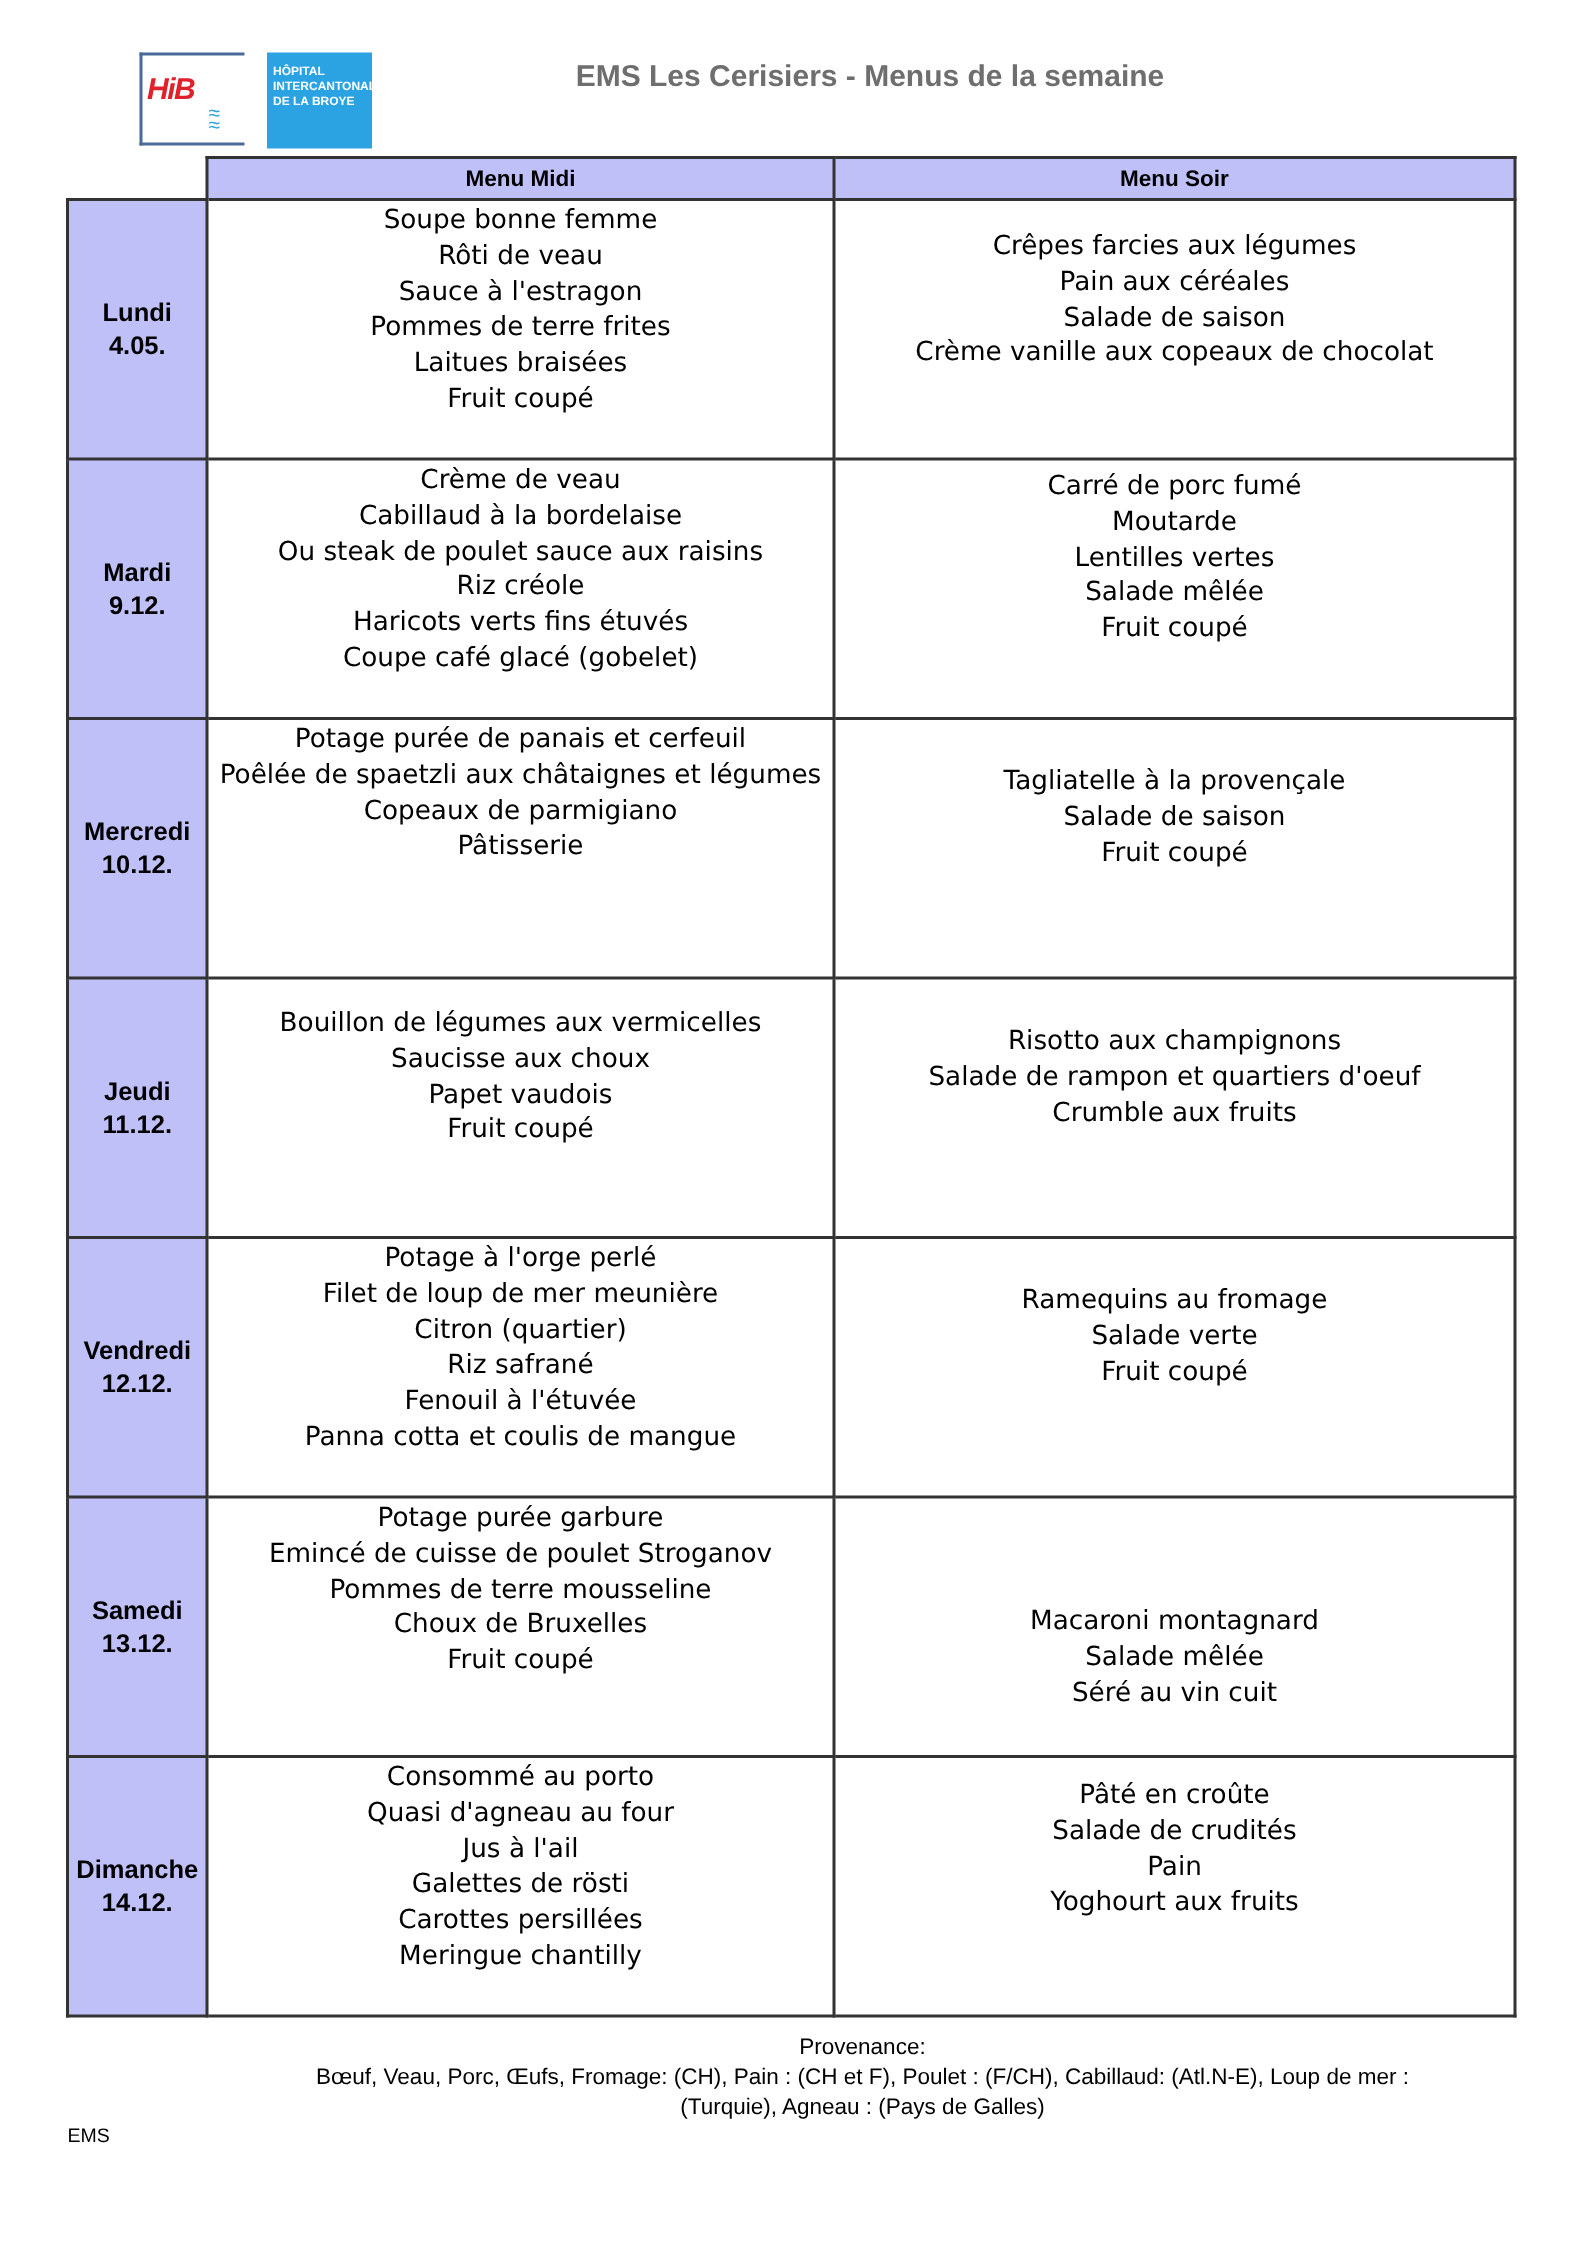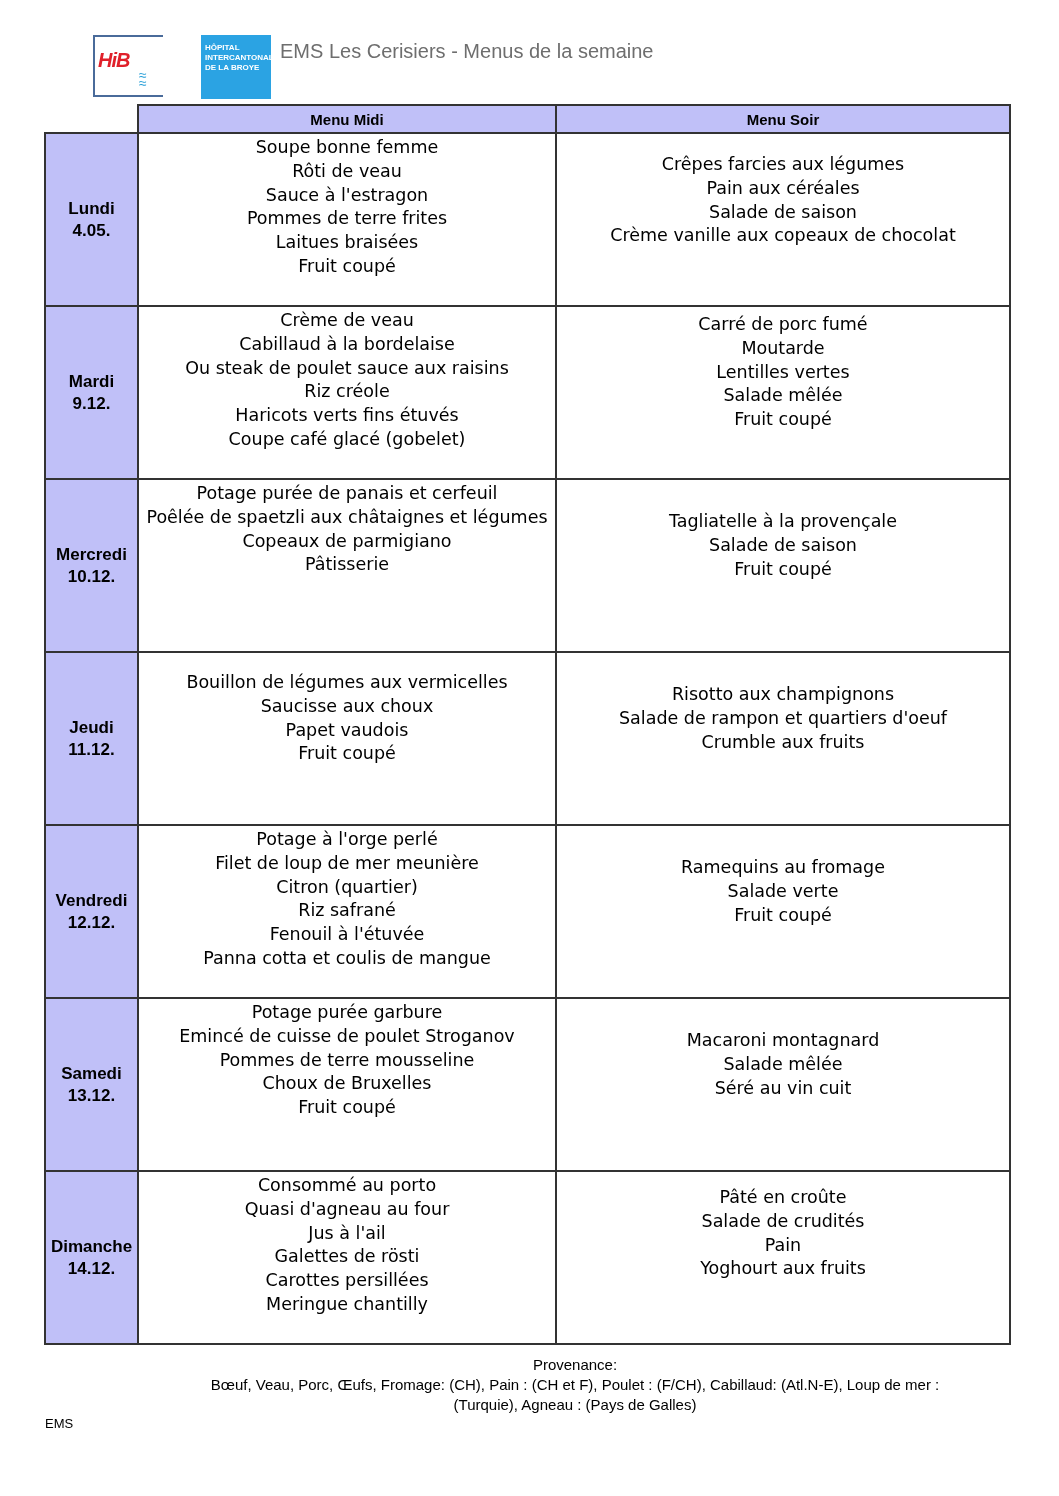--- a/index.html
+++ b/index.html
@@ -1,39 +1,39 @@
 <!DOCTYPE html>
 <html><head>
 <meta charset="utf-8">
 <style>
   html, body { margin: 0; padding: 0; background: #ffffff; }
   body { width: 1059px; height: 1496px; position: relative; overflow: hidden; font-family: "Liberation Sans", sans-serif; color: #000; }
   .logo { position: absolute; left: 93px; top: 35px; width: 156px; height: 64px; }
   .logo-left { position: absolute; left: 0; top: 0; width: 70px; height: 62px; border: 2px solid #4a6b9a; border-right: none; box-sizing: border-box; background: #fff; }
   .logo-hib { position: absolute; left: 3px; top: 12px; font-family: "Liberation Sans", sans-serif; font-weight: bold; font-style: italic; font-size: 20px; color: #e0202a; letter-spacing: -1px; }
   .logo-waves { position: absolute; left: 44px; top: 34px; font-size: 14px; color: #2aa0d8; line-height: 8px; }
-  .logo-right { position: absolute; left: 85px; top: 0; width: 70px; height: 64px; background: #2ba3e3; color: #fff; font-size: 8px; font-weight: bold; line-height: 10px; padding: 8px 0 0 4px; box-sizing: border-box; margin-left: 23px; }
+  .logo-right { position: absolute; left: 85px; top: 0; width: 70px; height: 64px; background: #2ba3e3; color: #fff; font-size: 8px; font-weight: bold; line-height: 10px; padding: 8px 0 0 4px; box-sizing: border-box; }
   .logo-right div { white-space: nowrap; }
-  .title { position: absolute; left: 280px; width: 600px; top: 40px; font-size: 20px; font-weight: normal; color: #6e6e6e; }
+  .title { position: absolute; left: 280px; width: 600px; top: 40px; text-align: center; font-size: 20px; font-weight: bold; color: #6e6e6e; }
   .subtitle { position: absolute; left: 280px; width: 620px; top: 75px; text-align: center; font-size: 19px; font-weight: bold; color: #000; margin-top: 40px; }
   table.menu { position: absolute; left: 44px; top: 104px; border-collapse: collapse; table-layout: fixed; }
   table.menu td, table.menu th { border: 2px solid #333; padding: 0; }
   th.corner { border: none !important; border-bottom: 2px solid #333 !important; background: #fff; width: 92px; }
   th.colhead { background: #c0c0f8; height: 26px; font-size: 15px; font-weight: bold; text-align: center; vertical-align: middle; }
   th.midi { width: 416px; }
   th.soir { width: 452px; }
   td.day { background: #c0c0f8; text-align: center; vertical-align: middle; font-weight: bold; font-size: 17px; line-height: 22px; height: 171px; margin-top: 45px; }
   td.meal { vertical-align: top; text-align: center; font-family: "DejaVu Sans", sans-serif; font-size: 17.5px; line-height: 23.8px; }
   td.meal .items { padding-top: 2px; }
   td.meal.soir .items { padding-top: 19px; }
   td.meal.soir.tue .items { padding-top: 6px; }
   td.meal.soir.wed .items { padding-top: 30px; }
   td.meal.soir.thu .items { padding-top: 30px; }
   td.meal.soir.fri .items { padding-top: 30px; }
-  td.meal.soir.sat .items { padding-top: 30px; }
+  td.meal.soir.sat .items { padding-top: 30px; margin-top: 41px; }
   td.meal.soir.sun .items { padding-top: 14px; }
   td.meal.midi.thu .items { padding-top: 18px; }
   .item { display: block; }
   .footer { position: absolute; left: 140px; width: 870px; top: 1355px; text-align: center; font-size: 15px; line-height: 20px; color: #000; }
   .ems { position: absolute; left: 45px; top: 1416px; font-size: 13px; }
 </style>
 </head>
 <body>
 
 <div class="logo">

